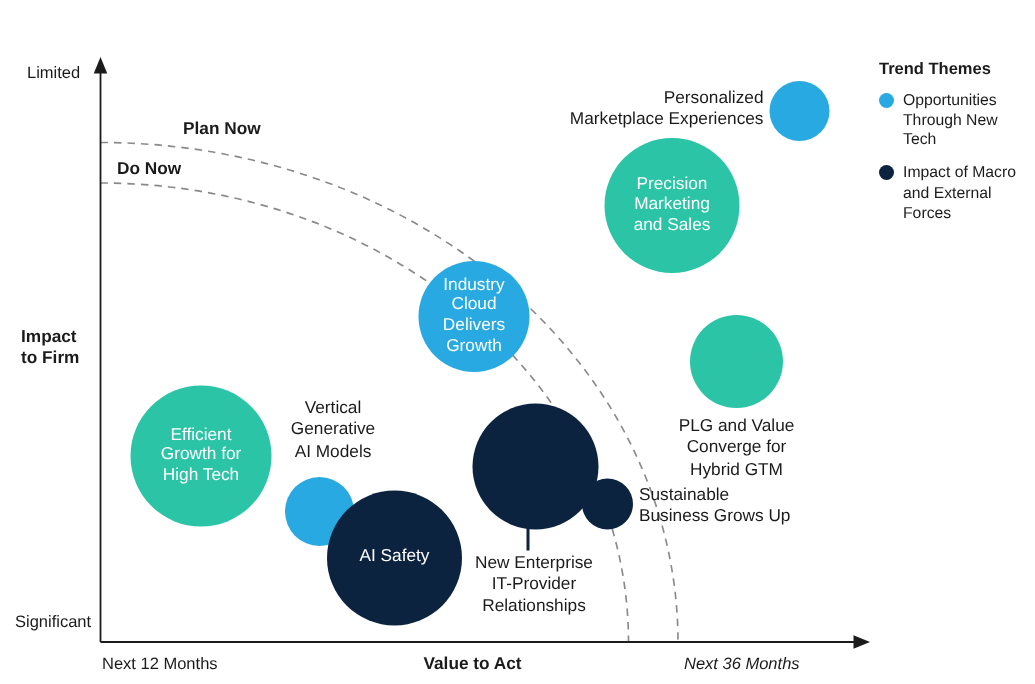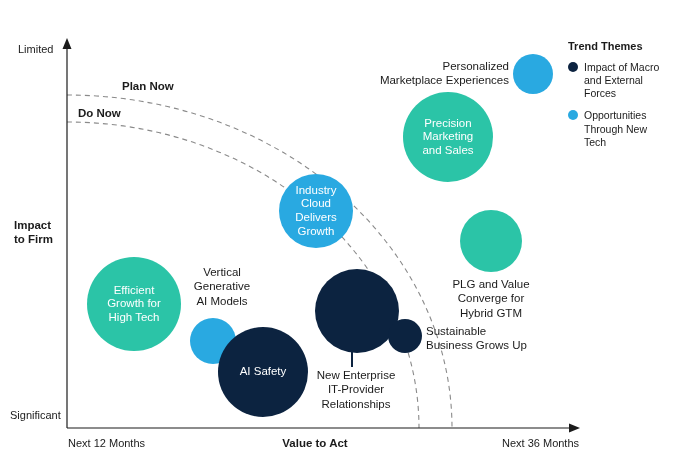--- a/index.html
+++ b/index.html
@@ -7,21 +7,21 @@
   .stage{position:relative;width:690px;height:456px;background:#fff;overflow:hidden;}
   .chart-canvas{position:absolute;left:0;top:0;}
   .axis-label{position:absolute;font-size:11px;line-height:1.2;color:#1b1b1b;}
   .bold{font-weight:bold;}
   .zone-label{position:absolute;font-size:11.5px;font-weight:bold;color:#1b1b1b;}
   #bubble-layer{position:absolute;left:0;top:0;width:690px;height:456px;}
   .bubble{position:absolute;border-radius:50%;display:flex;align-items:center;justify-content:center;
           text-align:center;color:#fff;font-size:11.5px;line-height:1.18;white-space:pre-line;}
   .out-label{position:absolute;font-size:11.5px;line-height:1.25;color:#1b1b1b;white-space:pre-line;}
   .leader{position:absolute;width:1.5px;}
-  .legend{position:absolute;left:568px;top:40px;width:100px;}
+  .legend{position:absolute;left:586px;top:40px;width:100px;}
   .legend-title{font-size:11px;font-weight:bold;margin-bottom:9px;color:#1b1b1b;}
   .legend-item{display:flex;margin-bottom:9px;}
   .legend-dot{width:10px;height:10px;border-radius:50%;flex:0 0 10px;margin-top:1px;margin-right:6px;}
   .legend-label{font-size:10.5px;line-height:1.25;color:#1b1b1b;white-space:pre-line;}
 </style>
 </head>
 <body>
 
 <div class="stage">
 
@@ -33,21 +33,21 @@
     <line x1="67" y1="428" x2="570" y2="428" stroke="#1B1B1B" stroke-width="1.2"></line>
     <polygon points="580,428 569,423.5 569,432.5" fill="#1B1B1B"></polygon>
   </svg>
 
   <div class="axis-label" style="left:18px;top:43px;">Limited</div>
   <div class="axis-label bold" style="left:14px;top:219px;width:48px;font-size:11.5px;">Impact to Firm</div>
   <div class="axis-label" style="left:10px;top:409px;">Significant</div>
 
   <div class="axis-label" style="left:68px;top:437px;">Next 12 Months</div>
   <div class="axis-label bold" style="left:250px;top:437px;width:130px;text-align:center;font-size:11.5px;">Value to Act</div>
-  <div class="axis-label" style="left:502px;top:437px;">Next 36 Months</div>
+  <div class="axis-label" style="left:456px;top:437px;font-style:italic;">Next 36 Months</div>
 
   <div class="zone-label" style="left:78px;top:80px;padding-left:44px;">Plan Now</div>
   <div class="zone-label" style="left:78px;top:107px;">Do Now</div>
 
   <div id="bubble-layer">
       <div class="bubble" style="left: 87px; top: 257px; height: 94px; width: 94px; background: rgb(43, 196, 167);">Efficient
 Growth for
 High Tech</div>
       <div class="bubble" style="left: 190px; top: 318px; height: 46px; width: 46px; background: rgb(41, 169, 225);"></div>
       <div class="out-label" style="left: 222px; top: 287px; text-align: center; transform: translate(-50%, -50%);">Vertical
@@ -74,25 +74,25 @@
 Marketplace Experiences</div>
       <div class="bubble" style="left: 460px; top: 210px; height: 62px; width: 62px; background: rgb(43, 196, 167);"></div>
       <div class="out-label" style="left: 491px; top: 299px; text-align: center; transform: translate(-50%, -50%);">PLG and Value
 Converge for
 Hybrid GTM</div>
     </div>
 
   <div class="legend">
     <div class="legend-title">Trend Themes</div>
     <div class="legend-item">
+      <span class="legend-dot" style="background: rgb(41, 169, 225);"></span>
+      <span class="legend-label">Opportunities
+Through New Tech</span>
+    </div>
+    <div class="legend-item">
       <span class="legend-dot" style="background: rgb(12, 35, 64);"></span>
       <span class="legend-label">Impact of Macro
 and External
 Forces</span>
-    </div>
-    <div class="legend-item">
-      <span class="legend-dot" style="background: rgb(41, 169, 225);"></span>
-      <span class="legend-label">Opportunities
-Through New Tech</span>
     </div>
   </div>
 
 </div>
 
 </body></html>

